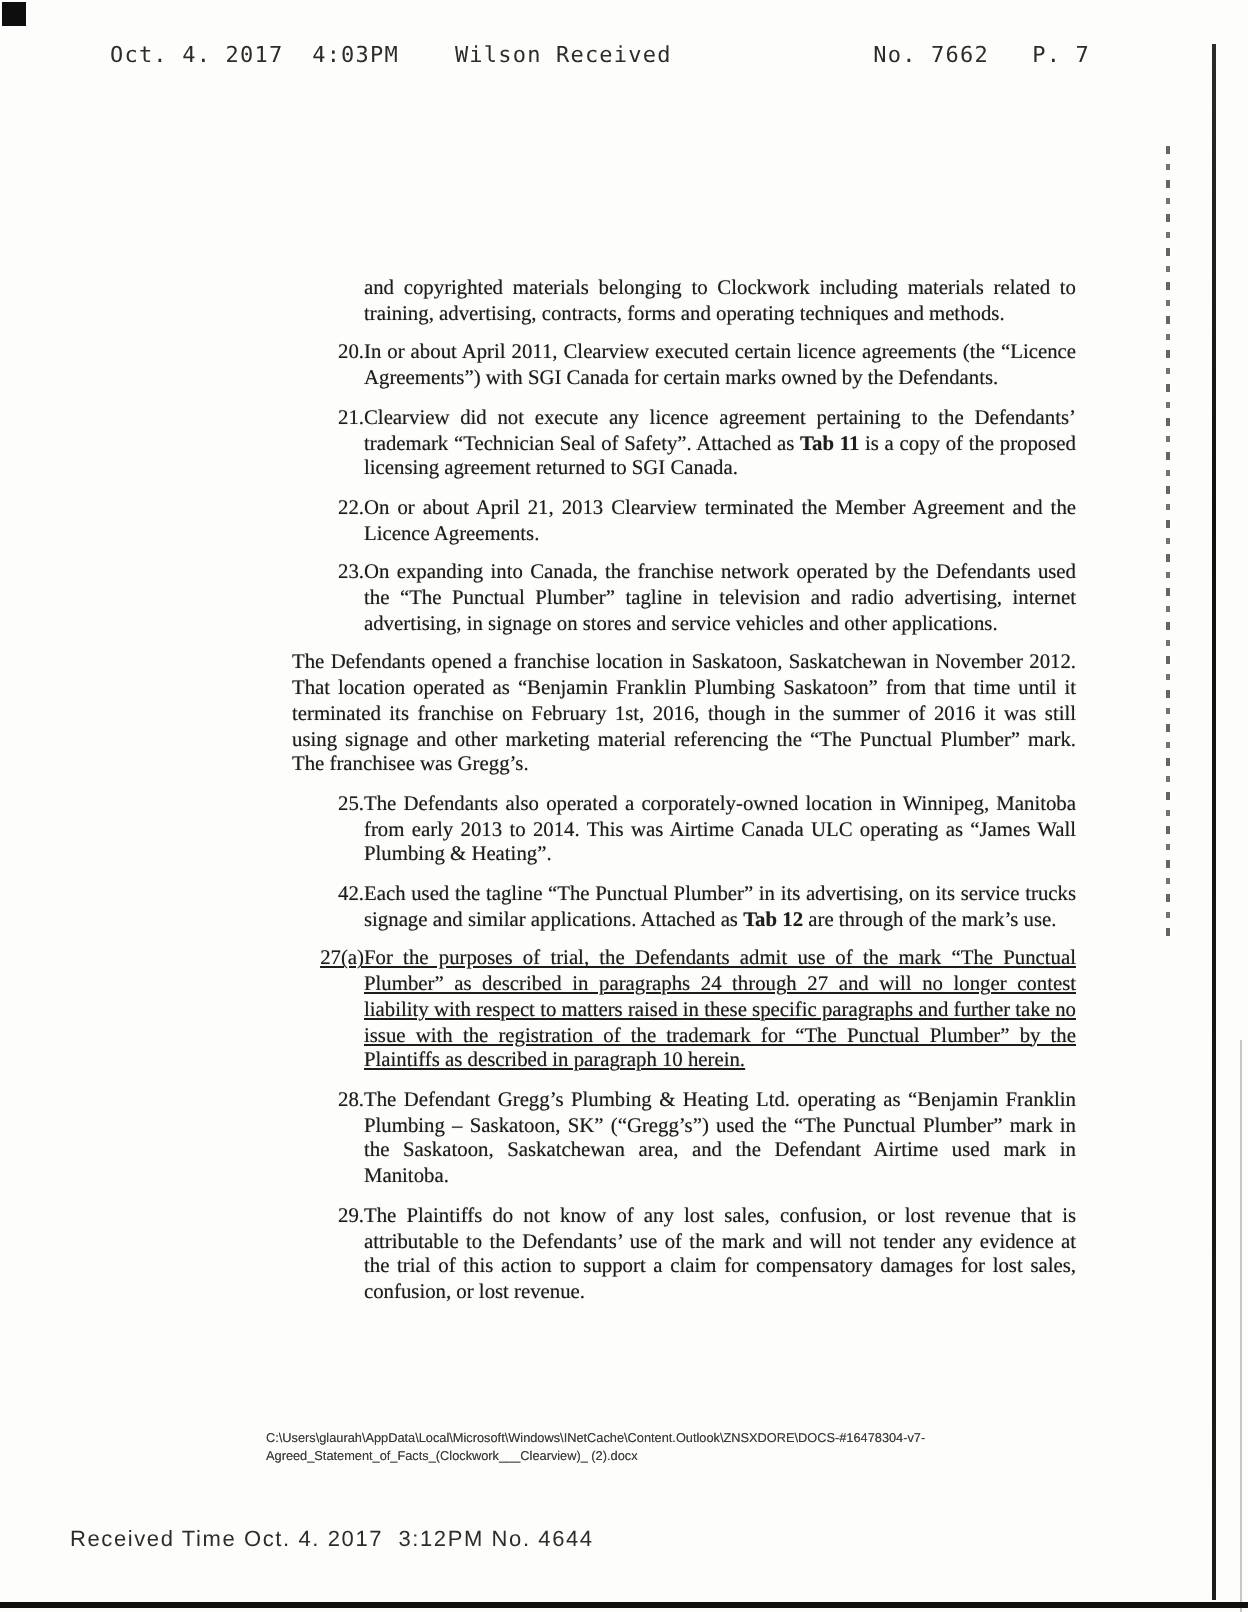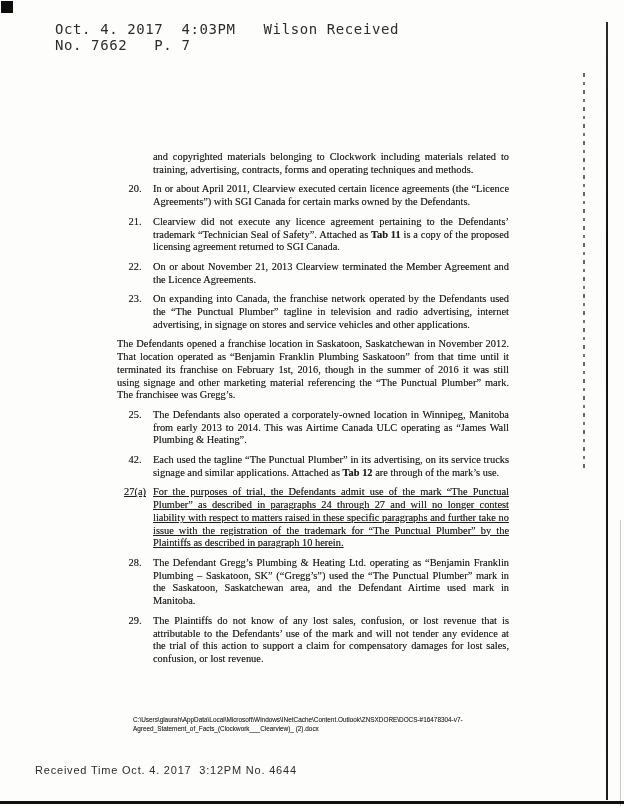--- a/index.html
+++ b/index.html
@@ -9,37 +9,35 @@
     background:#fdfdfc;
     overflow:hidden;
     font-family:"Liberation Serif", serif;
   }
 
   
   .fax-header {
     position:absolute; top:21px; left:55px; right:79px;
     display:flex; justify-content:space-between;
     font-family:"DejaVu Sans Mono", monospace;
-    font-size:14px; letter-spacing:0.6px; color:#2c2c2c;
+    font-size:11px; letter-spacing:0.6px; color:#2c2c2c;
     white-space:pre;
-    flex-direction:column;
   }
   .fax-left { display:flex; gap:28px; }
 
   
   .doc {
-    position:absolute; top:139px; left:117px; width:392px;
+    position:absolute; top:139px; left:146px; width:392px;
     color:#1d1d1d;
     font-size:10.4px; line-height:12.7px;
     text-align:justify;
     text-shadow:0 0 0.4px rgba(20,20,20,0.55);
-    margin-top:12px;
   }
   .para { display:flex; margin-bottom:7px; }
-  .pnum { flex:0 0 36px; text-align:center; }
+  .pnum { flex:0 0 36px; text-align:right; }
   .ptext { flex:1; }
   .para.u .pnum, .para.u .ptext { text-decoration:underline; }
   .tbold { font-weight:bold; }
 
   
   .filepath {
     position:absolute; left:133px; top:716px; width:340px;
     font-family:"Liberation Sans", sans-serif;
     font-size:6.4px; line-height:8.5px; color:#3b3b3b;
     text-shadow:0 0 0.3px rgba(40,40,40,0.6);
@@ -94,21 +92,21 @@
       <span class="ptext"><span class="t1">In or about April 2011, Clearview executed certain licence agreements (the “Licence Agreements”) with SGI Canada for certain marks owned by the Defendants.</span><span class="tbold"></span><span class="t2"></span></span>
     </div>
 
     <div class="para">
       <span class="pnum">21.</span>
       <span class="ptext"><span class="t1">Clearview did not execute any licence agreement pertaining to the Defendants’ trademark “Technician Seal of Safety”.  Attached as </span><span class="tbold">Tab 11</span><span class="t2"> is a copy of the proposed licensing agreement returned to SGI Canada.</span></span>
     </div>
 
     <div class="para">
       <span class="pnum">22.</span>
-      <span class="ptext"><span class="t1">On or about November 21, 2013 Clearview terminated the Member Agreement and the Licence Agreements.</span><span class="tbold"></span><span class="t2"></span></span>
+      <span class="ptext"><span class="t1">On or about April 21, 2013 Clearview terminated the Member Agreement and the Licence Agreements.</span><span class="tbold"></span><span class="t2"></span></span>
     </div>
 
     <div class="para">
       <span class="pnum">23.</span>
       <span class="ptext"><span class="t1">On expanding into Canada, the franchise network operated by the Defendants used the “The Punctual Plumber” tagline in television and radio advertising, internet advertising, in signage on stores and service vehicles and other applications.</span><span class="tbold"></span><span class="t2"></span></span>
     </div>
 
     <div class="para">
       <span class="ptext"><span class="t1">The Defendants opened a franchise location in Saskatoon, Saskatchewan in November 2012.  That location operated as “Benjamin Franklin Plumbing Saskatoon” from that time until it terminated its franchise on February 1st, 2016, though in the summer of 2016 it was still using signage and other marketing material referencing the “The Punctual Plumber” mark.  The franchisee was Gregg’s.</span><span class="tbold"></span><span class="t2"></span></span>
     </div>

